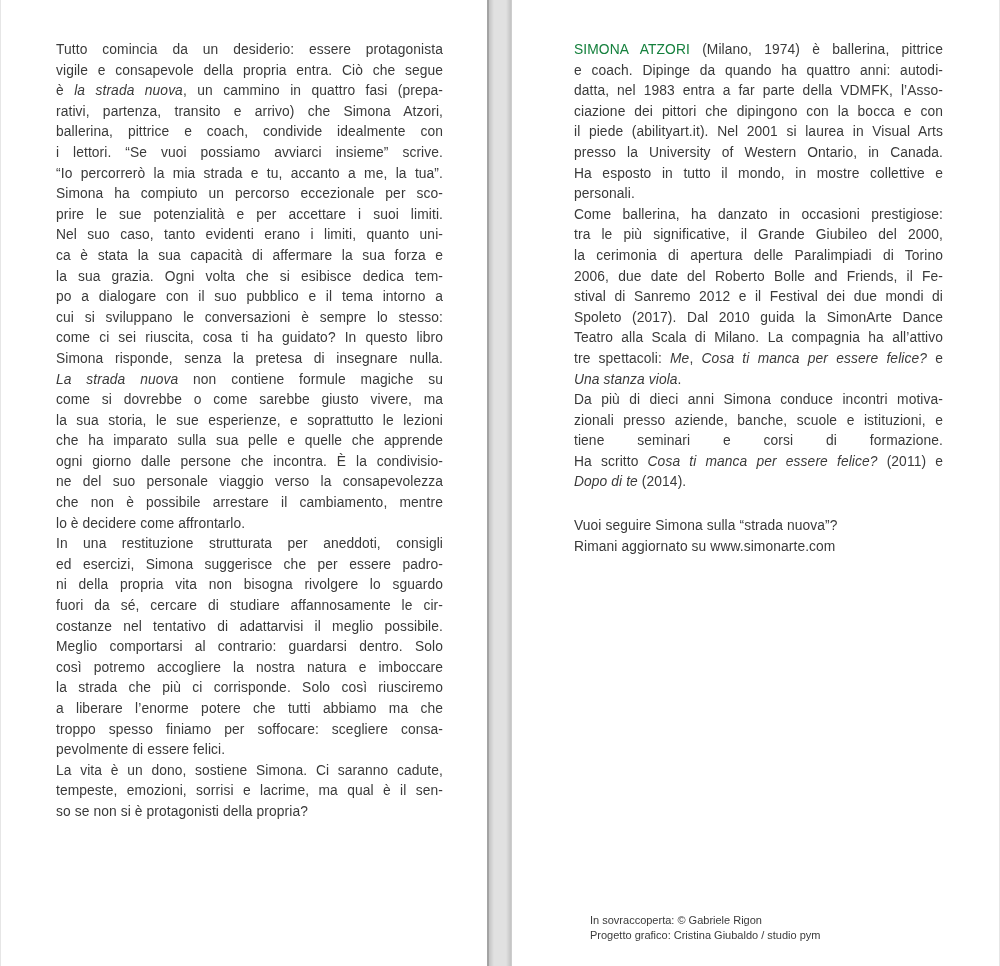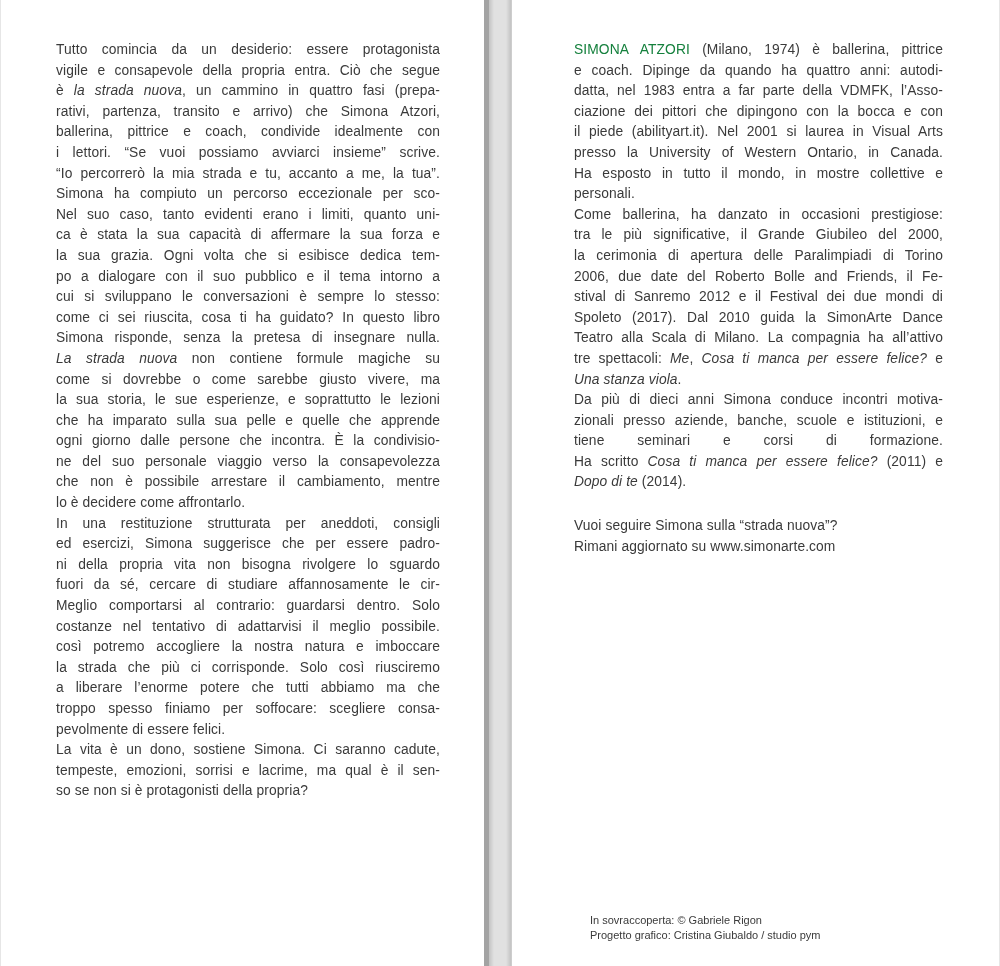--- a/index.html
+++ b/index.html
@@ -5,21 +5,21 @@
   * { margin: 0; padding: 0; box-sizing: border-box; }
   html, body { width: 1000px; height: 966px; }
   body {
     background: #ffffff;
     font-family: "Liberation Sans", sans-serif;
     color: #3a3a3a;
     overflow: hidden;
   }
   .spread { position: relative; width: 1000px; height: 966px; display: flex; }
   .flap { background: #ffffff; height: 966px; position: relative; }
-  .flap.left  { width: 489px; border-left: 1px solid #e6e6e6; border-right: 5px solid #a3a3a3; }
+  .flap.left  { width: 489px; border-left: 1px solid #e6e6e6; border-right: 2px solid #a3a3a3; }
   .flap.right { width: 489px; border-left: 1px solid #cdcdcd; border-right: 1px solid #e6e6e6; }
   .gutter {
     width: 22px; height: 966px;
     background: linear-gradient(to right, #c3c3c3 0px, #e1e1e1 5px, #e1e1e1 17px, #c3c3c3 22px);
   }
   .text-block { font-size: 13.8px; line-height: 20.6px; letter-spacing: 0.1px; }
   .left  .text-block { padding: 40px 44px 0 55px; }
   .right .text-block { padding: 40px 56px 0 62px; }
   .line { text-align: justify; text-align-last: justify; }
   .line.last { text-align-last: left; }
@@ -39,20 +39,21 @@
     <div class="text-block">
         <div class="para">
           <div class="line"><span>Tutto comincia da un desiderio: essere protagonista</span></div>
           <div class="line"><span>vigile e consapevole della propria entra. Ciò che segue</span></div>
           <div class="line"><span>è </span><span class="it">la strada nuova</span><span>, un cammino in quattro fasi (prepa-</span></div>
           <div class="line"><span>rativi, partenza, transito e arrivo) che Simona Atzori,</span></div>
           <div class="line"><span>ballerina, pittrice e coach, condivide idealmente con</span></div>
           <div class="line"><span>i lettori. “Se vuoi possiamo avviarci insieme” scrive.</span></div>
           <div class="line"><span>“Io percorrerò la mia strada e tu, accanto a me, la tua”.</span></div>
           <div class="line"><span>Simona ha compiuto un percorso eccezionale per sco-</span></div>
+          <div class="line"><span>prire le sue potenzialità e per accettare i suoi limiti.</span></div>
           <div class="line"><span>Nel suo caso, tanto evidenti erano i limiti, quanto uni-</span></div>
           <div class="line"><span>ca è stata la sua capacità di affermare la sua forza e</span></div>
           <div class="line"><span>la sua grazia. Ogni volta che si esibisce dedica tem-</span></div>
           <div class="line"><span>po a dialogare con il suo pubblico e il tema intorno a</span></div>
           <div class="line"><span>cui si sviluppano le conversazioni è sempre lo stesso:</span></div>
           <div class="line"><span>come ci sei riuscita, cosa ti ha guidato? In questo libro</span></div>
           <div class="line"><span>Simona risponde, senza la pretesa di insegnare nulla.</span></div>
           <div class="line"><span class="it">La strada nuova</span><span> non contiene formule magiche su</span></div>
           <div class="line"><span>come si dovrebbe o come sarebbe giusto vivere, ma</span></div>
           <div class="line"><span>la sua storia, le sue esperienze, e soprattutto le lezioni</span></div>
@@ -60,22 +61,22 @@
           <div class="line"><span>ogni giorno dalle persone che incontra. È la condivisio-</span></div>
           <div class="line"><span>ne del suo personale viaggio verso la consapevolezza</span></div>
           <div class="line"><span>che non è possibile arrestare il cambiamento, mentre</span></div>
           <div class="line last"><span>lo è decidere come affrontarlo.</span></div>
         </div>
         <div class="para">
           <div class="line"><span>In una restituzione strutturata per aneddoti, consigli</span></div>
           <div class="line"><span>ed esercizi, Simona suggerisce che per essere padro-</span></div>
           <div class="line"><span>ni della propria vita non bisogna rivolgere lo sguardo</span></div>
           <div class="line"><span>fuori da sé, cercare di studiare affannosamente le cir-</span></div>
+          <div class="line"><span>costanze nel tentativo di adattarvisi il meglio possibile.</span></div>
           <div class="line"><span>Meglio comportarsi al contrario: guardarsi dentro. Solo</span></div>
-          <div class="line"><span>costanze nel tentativo di adattarvisi il meglio possibile.</span></div>
           <div class="line"><span>così potremo accogliere la nostra natura e imboccare</span></div>
           <div class="line"><span>la strada che più ci corrisponde. Solo così riusciremo</span></div>
           <div class="line"><span>a liberare l’enorme potere che tutti abbiamo ma che</span></div>
           <div class="line"><span>troppo spesso finiamo per soffocare: scegliere consa-</span></div>
           <div class="line last"><span>pevolmente di essere felici.</span></div>
         </div>
         <div class="para">
           <div class="line"><span>La vita è un dono, sostiene Simona. Ci saranno cadute,</span></div>
           <div class="line"><span>tempeste, emozioni, sorrisi e lacrime, ma qual è il sen-</span></div>
           <div class="line last"><span>so se non si è protagonisti della propria?</span></div>

